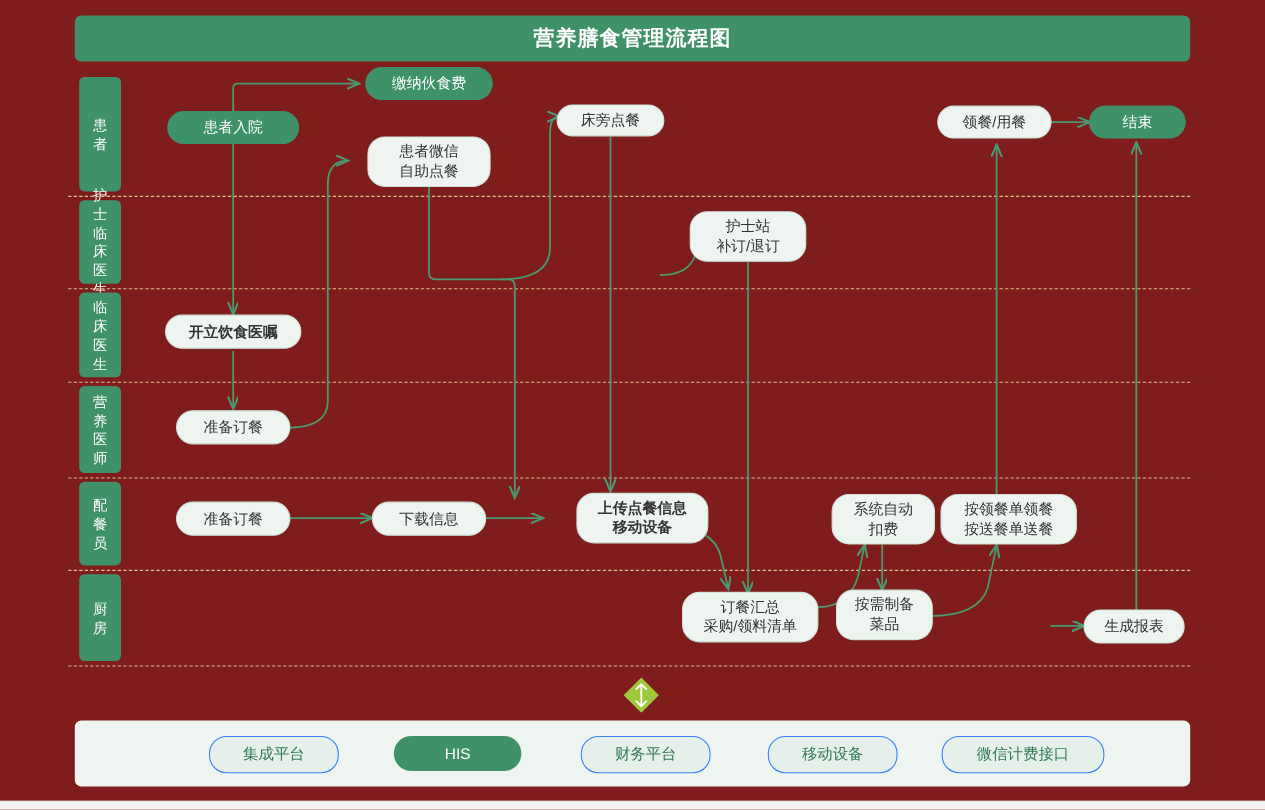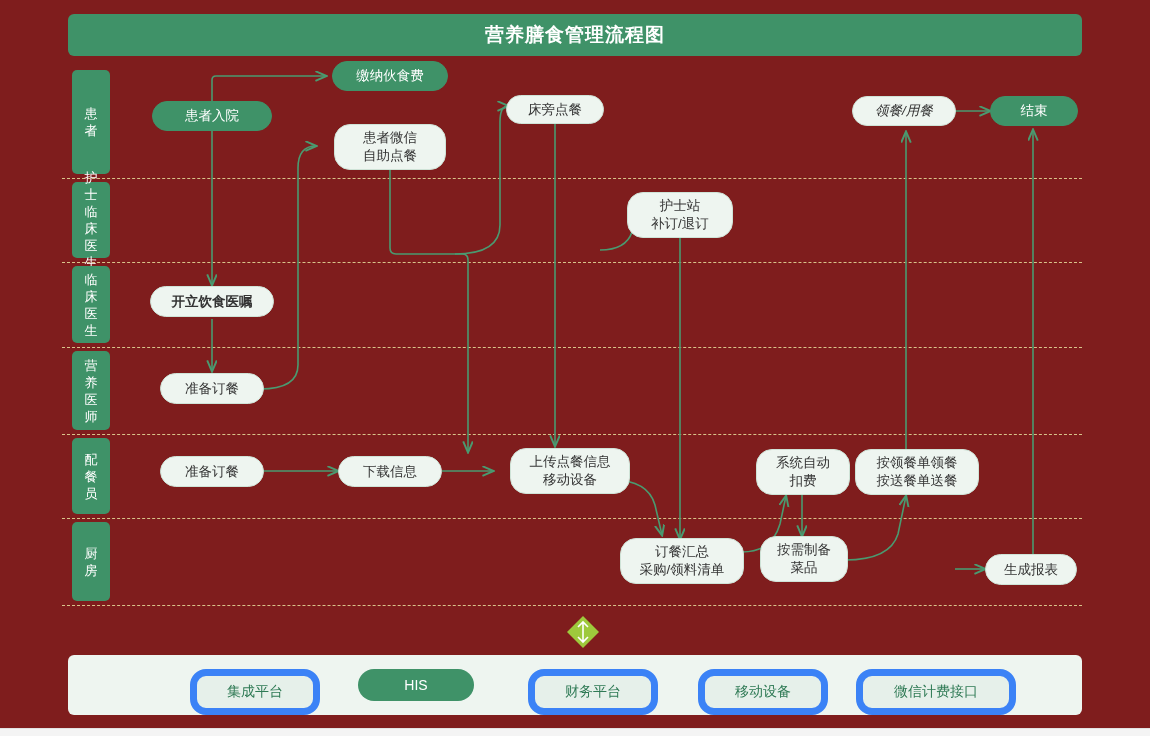--- a/index.html
+++ b/index.html
@@ -104,21 +104,21 @@
     background: #3f9268;
     color: #ffffff;
     font-size: 14px;
     display: flex;
     align-items: center;
     justify-content: center;
   }
   .platform-pill.light {
     background: #e6f0ea;
     color: #2f7a55;
-    border: 7px solid #3b82f6;
+    border: 1px solid #3b82f6;
   }
   
   svg.wires {
     position: absolute;
     left: 0;
     top: 0;
     width: 1150px;
     height: 736px;
     pointer-events: none;
   }
@@ -230,21 +230,21 @@
 
   <div class="node plain" style="left:506px; top:95px; width:98px; height:29px;">
     <span>床旁点餐</span>
   </div>
 
   <div class="node plain" style="left:627px; top:192px; width:106px; height:46px; flex-direction:column;">
     <span>护士站</span>
     <span>补订/退订</span>
   </div>
 
-  <div class="node plain" style="left:852px; top:96px; width:104px; height:30px;font-style:italic;">
+  <div class="node plain" style="left:852px; top:96px; width:104px; height:30px;">
     <span>领餐/用餐</span>
   </div>
 
   <div class="node green" style="left:990px; top:96px; width:88px; height:30px;">
     <span>结束</span>
   </div>
 
   <div class="node plain" style="left:150px; top:286px; width:124px; height:31px;font-weight:bold;">
     <span>开立饮食医嘱</span>
   </div>
@@ -254,21 +254,21 @@
   </div>
 
   <div class="node plain" style="left:160px; top:456px; width:104px; height:31px;">
     <span>准备订餐</span>
   </div>
 
   <div class="node plain" style="left:338px; top:456px; width:104px; height:31px;">
     <span>下载信息</span>
   </div>
 
-  <div class="node plain" style="left:510px; top:448px; width:120px; height:46px; flex-direction:column;">
+  <div class="node plain" style="left:524px; top:448px; width:120px; height:46px; flex-direction:column;font-weight:bold;">
     <span>上传点餐信息</span>
     <span>移动设备</span>
   </div>
 
   <div class="node plain" style="left:756px; top:449px; width:94px; height:46px; flex-direction:column;">
     <span>系统自动</span>
     <span>扣费</span>
   </div>
 
   <div class="node plain" style="left:855px; top:449px; width:124px; height:46px; flex-direction:column;">

